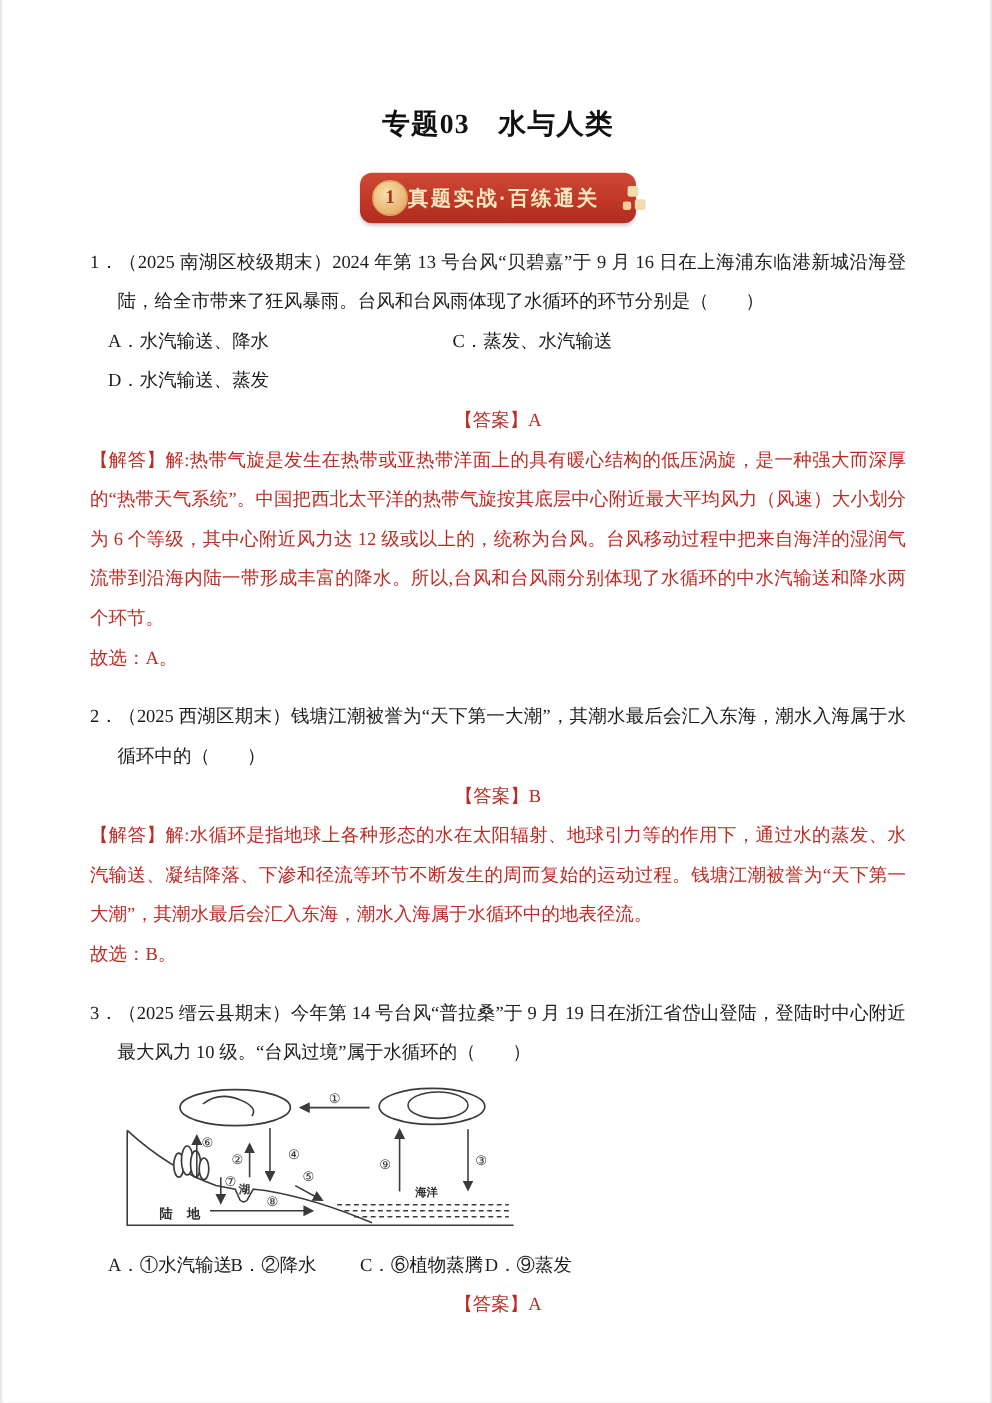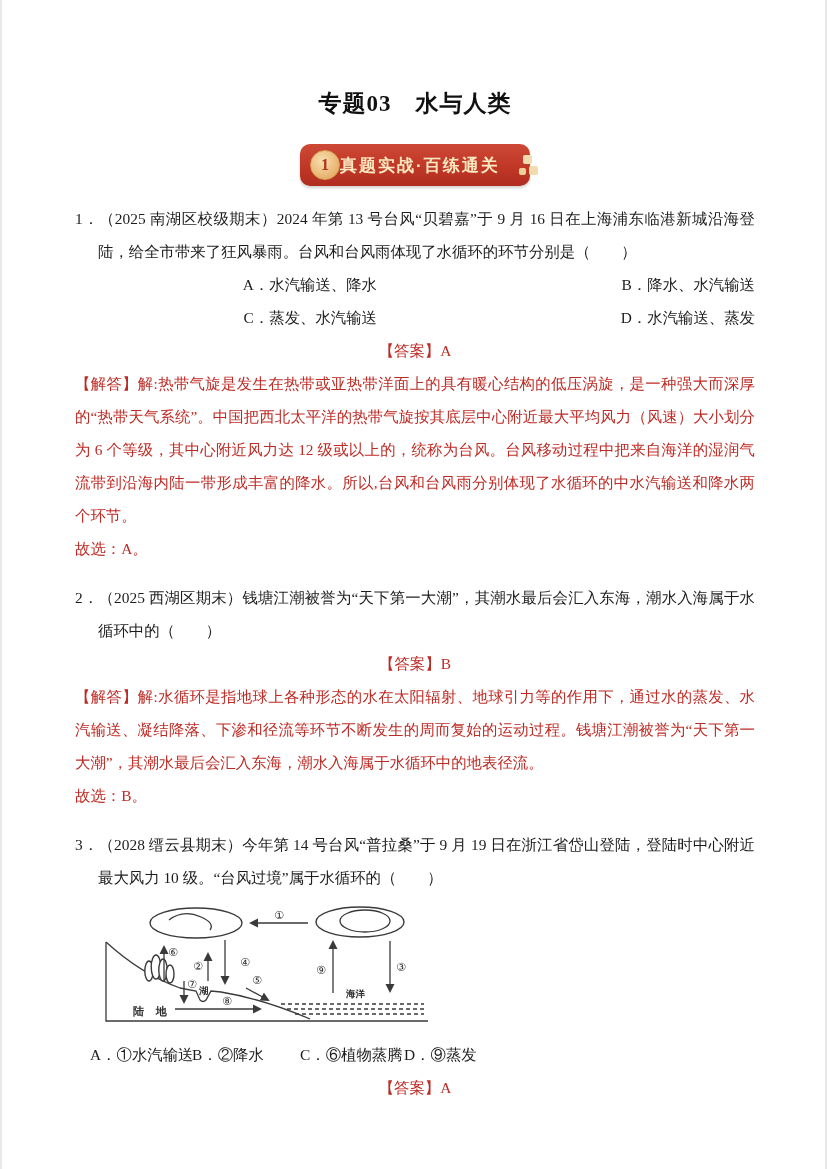--- a/index.html
+++ b/index.html
@@ -60,21 +60,21 @@
   .banner-decor i.sq2 { right: 0;  top: 11px; }
   .banner-decor i.sq3 { right: 12px; top: 13px; width: 7px; height: 7px; background: #edd09a; }
 
   
   .qa { font-size: 15.4px; line-height: 33px; }
   .question { margin-top: 16px; }
   .q-stem { padding-left: 23px; text-indent: -23px; text-align: justify; }
   .q-num { display: inline; }
 
   .options { padding-left: 15px; display: grid; line-height: 33px; }
-  .options.two-col  { grid-template-columns: 287px 1fr; text-align: right; }
+  .options.two-col  { grid-template-columns: 287px 1fr; }
   .options.four-col { grid-template-columns: 102px 108px 104px 1fr; }
 
   .red { color: #bd2b25; }
   .answer-line { margin-top: 0; text-align: center; }
   .explain { text-align: justify; }
   .opt { white-space: nowrap; }
 
   
   .diagram-box { margin: 10px 0 6px 28px; width: 330px; }
   .diagram-box svg { display: block; width: 330px; height: 128px; }
@@ -103,38 +103,37 @@
           </div>
       </div>
     </div>
 
     <div class="qa">
 
       <div class="question">
         <div class="q-stem"><span class="q-num">1．</span><span>（2025 南湖区校级期末）2024 年第 13 号台风“贝碧嘉”于 9 月 16 日在上海浦东临港新城沿海登陆，给全市带来了狂风暴雨。台风和台风雨体现了水循环的环节分别是（　　）</span></div>
         <div class="options two-col">
           <span class="opt">A．水汽输送、降水</span>
-          <span class="opt">B．降水、水汽输送</span>
           <span class="opt">C．蒸发、水汽输送</span>
           <span class="opt">D．水汽输送、蒸发</span>
         </div>
         <div class="answer-line red"><span>【答案】</span><span>A</span></div>
         <div class="explain red"><span>【解答】</span><span>解:热带气旋是发生在热带或亚热带洋面上的具有暖心结构的低压涡旋，是一种强大而深厚的“热带天气系统”。中国把西北太平洋的热带气旋按其底层中心附近最大平均风力（风速）大小划分为 6 个等级，其中心附近风力达 12 级或以上的，统称为台风。台风移动过程中把来自海洋的湿润气流带到沿海内陆一带形成丰富的降水。所以,台风和台风雨分别体现了水循环的中水汽输送和降水两个环节。</span></div>
         <div class="red">故选：A。</div>
       </div>
 
       <div class="question">
         <div class="q-stem"><span class="q-num">2．</span><span>（2025 西湖区期末）钱塘江潮被誉为“天下第一大潮”，其潮水最后会汇入东海，潮水入海属于水循环中的（　　）</span></div>
         <div class="answer-line red"><span>【答案】</span><span>B</span></div>
         <div class="explain red"><span>【解答】</span><span>解:水循环是指地球上各种形态的水在太阳辐射、地球引力等的作用下，通过水的蒸发、水汽输送、凝结降落、下渗和径流等环节不断发生的周而复始的运动过程。钱塘江潮被誉为“天下第一大潮”，其潮水最后会汇入东海，潮水入海属于水循环中的地表径流。</span></div>
         <div class="red">故选：B。</div>
       </div>
 
       <div class="question">
-        <div class="q-stem"><span class="q-num">3．</span><span>（2028 缙云县期末）今年第 14 号台风“普拉桑”于 9 月 19 日在浙江省岱山登陆，登陆时中心附近最大风力 10 级。“台风过境”属于水循环的（　　）</span></div>
+        <div class="q-stem"><span class="q-num">3．</span><span>（2025 缙云县期末）今年第 14 号台风“普拉桑”于 9 月 19 日在浙江省岱山登陆，登陆时中心附近最大风力 10 级。“台风过境”属于水循环的（　　）</span></div>
 
         <div class="diagram-box">
           <svg viewBox="0 0 330 128" xmlns="http://www.w3.org/2000/svg">
             <defs>
               <marker id="ah" markerWidth="7" markerHeight="7" refX="5.5" refY="3.5" orient="auto">
                 <path d="M0,0 L7,3.5 L0,7 z" fill="#3a3a3a"></path>
               </marker>
             </defs>
 
             <path class="dg-line" d="M3,38 L3,117 L325,117"></path>

